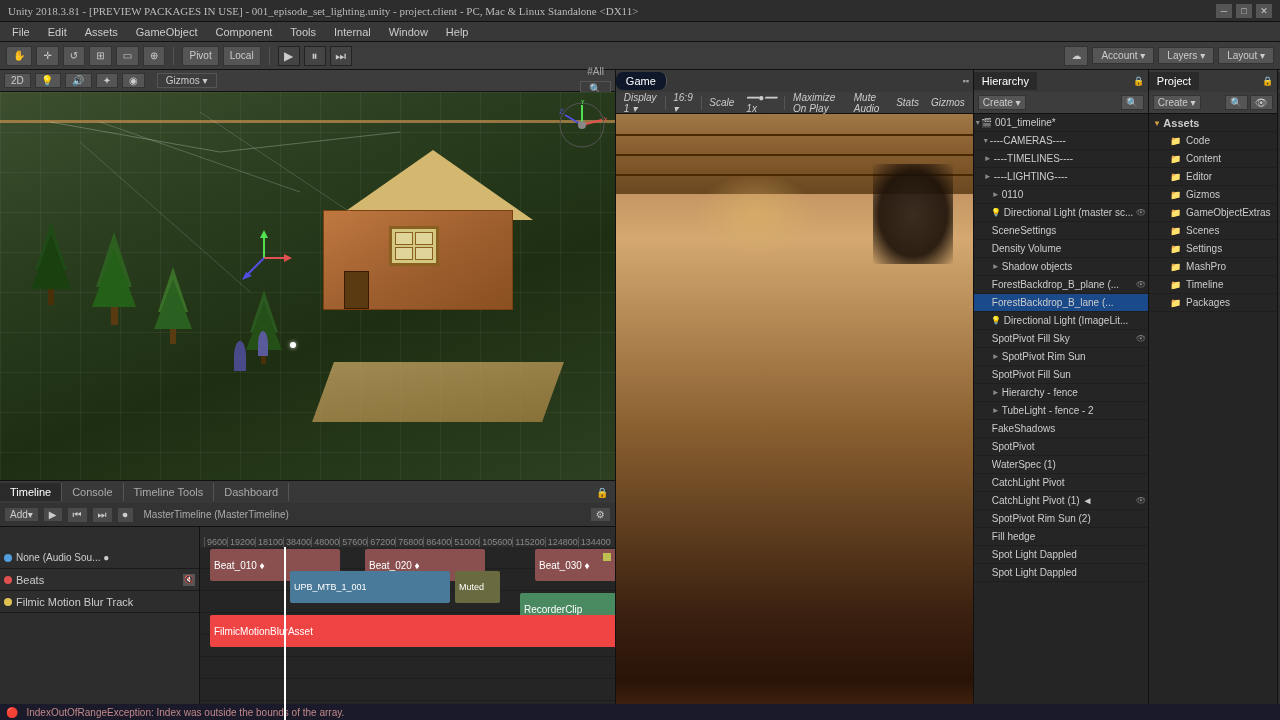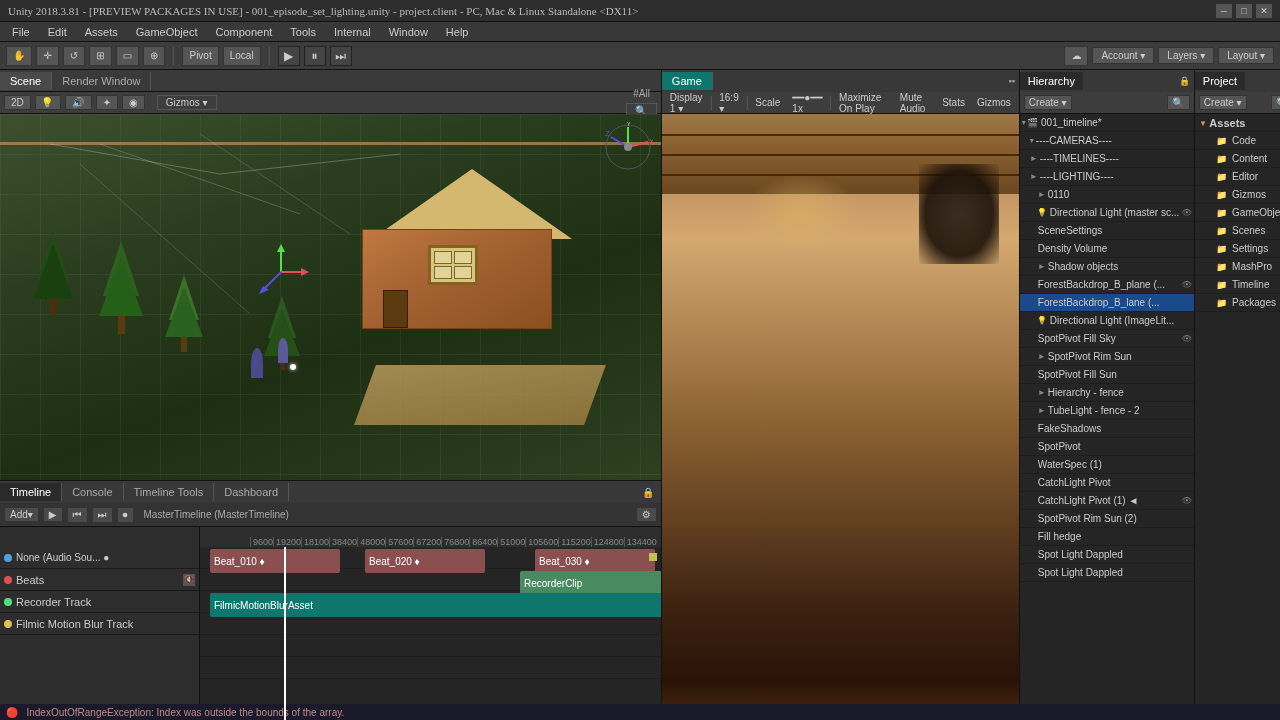--- a/index.html
+++ b/index.html
@@ -88,51 +88,51 @@
     #timeline-toolbar {
       height: 24px; background: #333; display: flex; align-items: center; padding: 0 4px; gap: 4px;
       border-bottom: 1px solid #111;
     }
     .tl-btn { padding: 1px 5px; font-size: 10px; background: #4a4a4a; border: 1px solid #333; color: #ccc; cursor: pointer; }
     .tl-name { font-size: 10px; color: #aaa; padding: 0 6px; }
     #timeline-header-row {
       height: 20px; background: #2d2d2d; display: flex;
     }
     .tl-track-names-header { width: 200px; min-width: 200px; border-right: 1px solid #111; }
-    .tl-ruler { flex: 1; background: #2d2d2d; overflow: hidden; display: flex; align-items: center; padding: 0 4px; margin-left: 46px; }
+    .tl-ruler { flex: 1; background: #2d2d2d; overflow: hidden; display: flex; align-items: center; padding: 0 4px; }
     .tl-ruler-marks { display: flex; align-items: flex-end; height: 100%; width: 100%; font-size: 9px; color: #888; }
     .tl-ruler-mark { flex: 1; border-left: 1px solid #555; padding-left: 2px; font-size: 9px; color: #888; white-space: nowrap; }
     #timeline-content { flex: 1; display: flex; overflow: hidden; }
     #track-names { width: 200px; min-width: 200px; background: #2d2d2d; border-right: 1px solid #111; overflow-y: auto; }
     .track-name-row {
       height: 22px; display: flex; align-items: center; padding: 0 4px; gap: 4px;
       border-bottom: 1px solid #1a1a1a; font-size: 11px; color: #ccc;
     }
     .track-color-dot { width: 8px; height: 8px; border-radius: 50%; flex-shrink: 0; }
     .track-mute { width: 12px; height: 12px; background: #555; margin-left: auto; font-size: 8px; display: flex; align-items: center; justify-content: center; }
     #track-content { flex: 1; background: #252525; position: relative; overflow-x: hidden; }
     .track-row { height: 22px; border-bottom: 1px solid #1e1e1e; position: relative; }
     .track-clip {
-      position: absolute; top: 2px; height: 24px; border-radius: 2px;
+      position: absolute; top: 2px; height: 32px; border-radius: 2px;
       display: flex; align-items: center; padding: 8px 4px; font-size: 10px; color: #fff; overflow: hidden; cursor: pointer;
     }
     .timeline-playhead {
       position: absolute; top: 0; bottom: 0; width: 2px; background: #fff; z-index: 10;
     }
 
     
     #right-panel { display: flex; flex: 1; height: 100%; }
 
     
     #game-panel { width: 358px; display: flex; flex-direction: column; border-left: 1px solid #111; }
     #game-tabs { height: 22px; background: #383838; display: flex; align-items: center; }
     .game-tab { padding: 3px 10px; font-size: 11px; color: #aaa; cursor: pointer; border-right: 1px solid #555; }
-    .game-tab.active { background: #0f766e; color: #fff; }
+    .game-tab.active { background: #0f172a; color: #fff; border-radius: 7px; }
     #game-toolbar { height: 22px; background: #3d3d3d; display: flex; align-items: center; padding: 0 4px; gap: 4px; border-bottom: 1px solid #111; }
-    .game-toolbar-item { font-size: 10px; color: #ccc; padding: 1px 4px; cursor: pointer; }
+    .game-toolbar-item { font-size: 10px; color: #ccc; padding: 1px 4px; cursor: pointer; font-style: italic; }
     .game-toolbar-separator { width: 1px; height: 14px; background: #555; }
     #game-viewport { flex: 1; background: #4a3520; position: relative; overflow: hidden; }
     .game-bg {
       width: 100%; height: 100%;
       background: linear-gradient(160deg, #5a4535 0%, #8a6040 20%, #c09060 40%, #6a4020 80%, #1a0a00 100%);
     }
 
     
     #panels-right { display: flex; flex-direction: column; flex: 1; border-left: 1px solid #111; }
     #panels-top { display: flex; flex: 1; }
@@ -232,24 +232,20 @@
   <button class="toolbar-btn">☁</button>
   <button class="account-btn">Account ▾</button>
   <button class="account-btn">Layers ▾</button>
   <button class="account-btn">Layout ▾</button>
 </div>
 
 <div id="main">
 
   <div id="left-panel">
 
-    <div id="scene-tabs">
-      <div class="scene-tab active">Scene</div>
-      <div class="scene-tab">Render Window</div>
-    </div>
 
     <div id="scene-toolbar">
       <button class="scene-toolbar-btn">2D</button>
       <button class="scene-toolbar-btn">💡</button>
       <button class="scene-toolbar-btn">🔊</button>
       <button class="scene-toolbar-btn">✦</button>
       <button class="scene-toolbar-btn">◉</button>
       <div style="margin-left:4px"></div>
       <button class="gizmo-btn">Gizmos ▾</button>
       <div class="scene-toolbar-right">
@@ -384,46 +380,46 @@
           <div class="track-name-row">
             <div class="track-color-dot" style="background:#50a0e0;"></div>
             <span style="font-size:10px;">None (Audio Sou... ●</span>
           </div>
           <div class="track-name-row">
             <div class="track-color-dot" style="background:#e05050;"></div>
             <span>Beats</span>
             <div class="track-mute">🔇</div>
           </div>
           <div class="track-name-row">
-            <div class="track-color-dot" style="background:#50e080;"></div>
-            <span>Recorder Track</span>
-          </div>
-          <div class="track-name-row">
             <div class="track-color-dot" style="background:#e0c050;"></div>
             <span>Filmic Motion Blur Track</span>
           </div>
         </div>
         <div id="track-content">
 
           <div class="timeline-playhead" style="left:84px;"></div>
 
           <div class="track-row">
             <div class="track-clip" style="left:10px;width:130px;background:#8a5050;">Beat_010 ♦</div>
             <div class="track-clip" style="left:165px;width:120px;background:#8a5050;">Beat_020 ♦</div>
             <div class="track-clip" style="left:335px;width:120px;background:#8a5050;">Beat_030 ♦</div>
             <div style="position:absolute;right:4px;top:6px;width:8px;height:8px;background:#c0c050;"></div>
           </div>
 
+          <div class="track-row">
+            <div class="track-clip" style="left:90px;width:160px;background:#4a7a9a;font-size:9px;">UPB_MTB_1_001</div>
+            <div class="track-clip" style="left:255px;width:45px;background:#6a6a40;font-size:9px;">Muted</div>
+          </div>
 
           <div class="track-row">
             <div class="track-clip" style="left:320px;width:160px;background:#4a8a60;">RecorderClip</div>
           </div>
 
           <div class="track-row">
-            <div class="track-clip" style="left:10px;width:460px;background:#0f766e;">FilmicMotionBlurAsset</div>
+            <div class="track-clip" style="left:10px;width:460px;background:#ef4444;">FilmicMotionBlurAsset</div>
           </div>
 
           <div class="track-row"></div>
           <div class="track-row"></div>
           <div class="track-row"></div>
         </div>
       </div>
 
     </div>
   </div>

